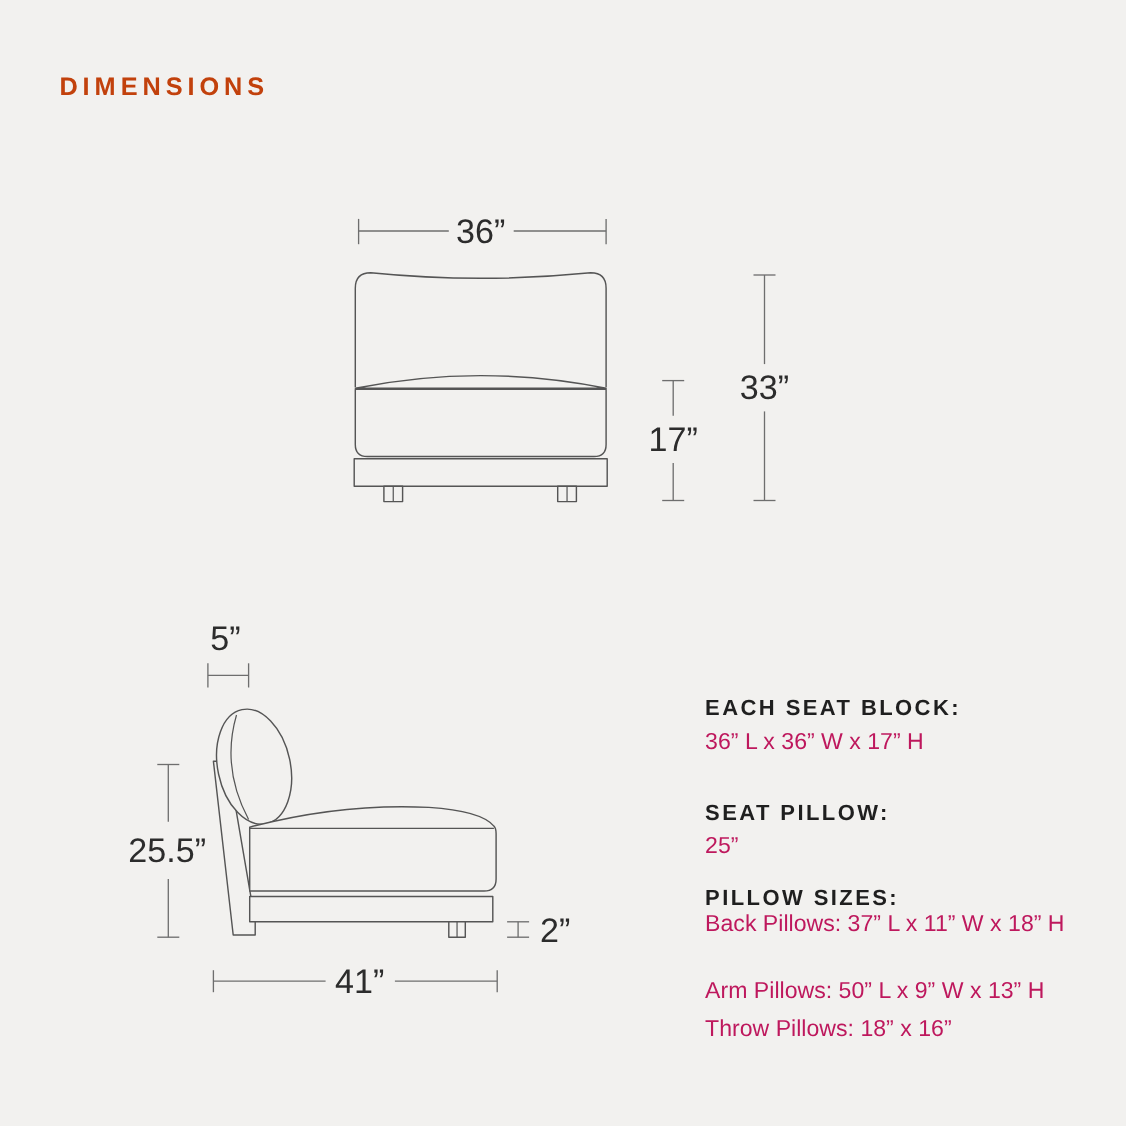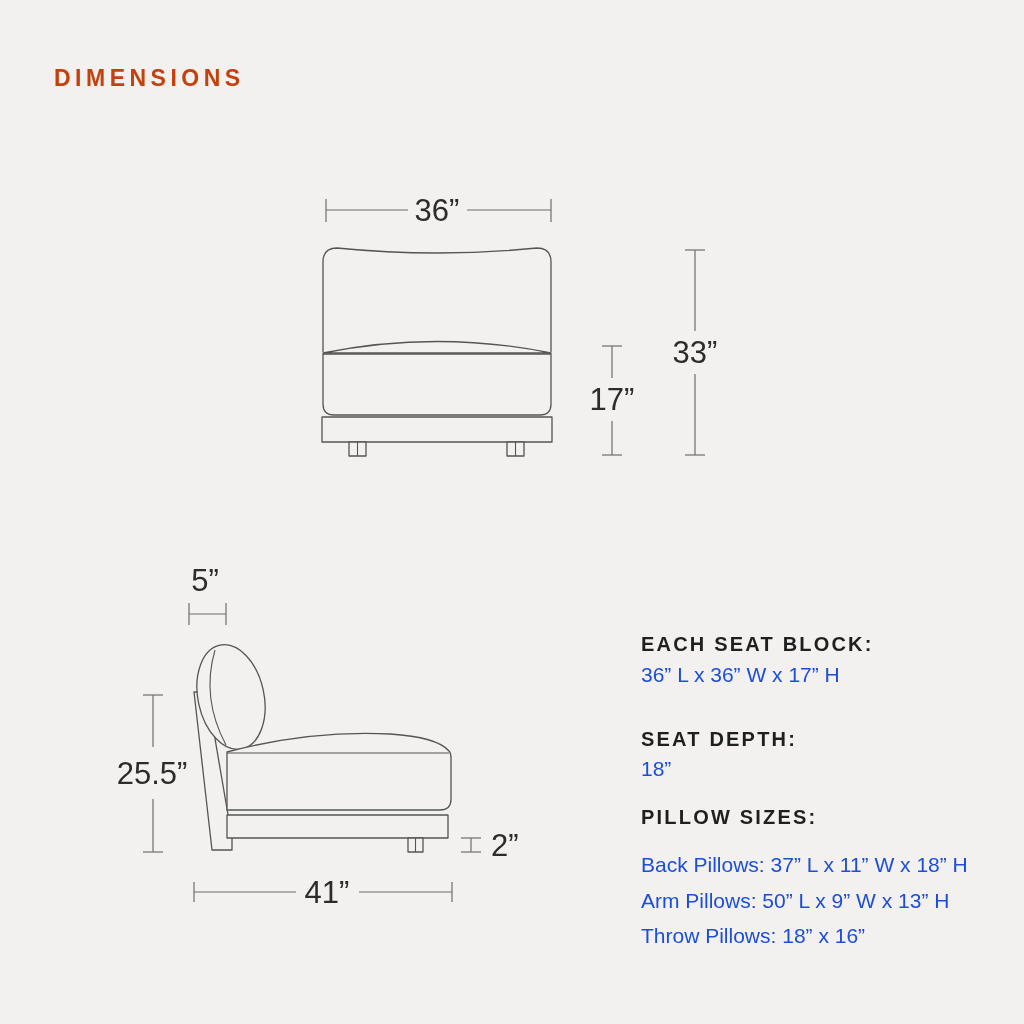--- a/index.html
+++ b/index.html
@@ -62,21 +62,21 @@
     font-weight: bold;
     letter-spacing: 2.2px;
     color: #1f1f1f;
     white-space: nowrap;
   }
   .spec-value {
     position: absolute;
     left: 641px;
     font-size: 21px;
     font-weight: normal;
-    color: #1d4ed8;
+    color: #be185d;
     white-space: nowrap;
   }
 </style>
 </head>
 <body>
 
 <div class="page">
 
   <div class="page-title">DIMENSIONS</div>
 
@@ -174,22 +174,22 @@
         <line x1="359" y1="892" x2="452" y2="892"></line>
         <text class="dim-text" x="327" y="903" text-anchor="middle">41”</text>
       </g>
     </g>
   </svg>
 
   <div class="specs">
     <div class="spec-heading" style="top:633px">EACH SEAT BLOCK:</div>
     <div class="spec-value" style="top:663px">36” L x 36” W x 17” H</div>
 
-    <div class="spec-heading" style="top:728px">SEAT DEPTH:</div>
-    <div class="spec-value" style="top:757px">18”</div>
+    <div class="spec-heading" style="top:728px">SEAT PILLOW:</div>
+    <div class="spec-value" style="top:757px">25”</div>
 
     <div class="spec-heading" style="top:806px">PILLOW SIZES:</div>
-    <div class="spec-value" style="top:853px">Back Pillows: 37” L x 11” W x 18” H</div>
+    <div class="spec-value" style="top:828px">Back Pillows: 37” L x 11” W x 18” H</div>
     <div class="spec-value" style="top:889px">Arm Pillows: 50” L x 9” W x 13” H</div>
     <div class="spec-value" style="top:924px">Throw Pillows: 18” x 16”</div>
   </div>
 
 </div>
 
 </body></html>

